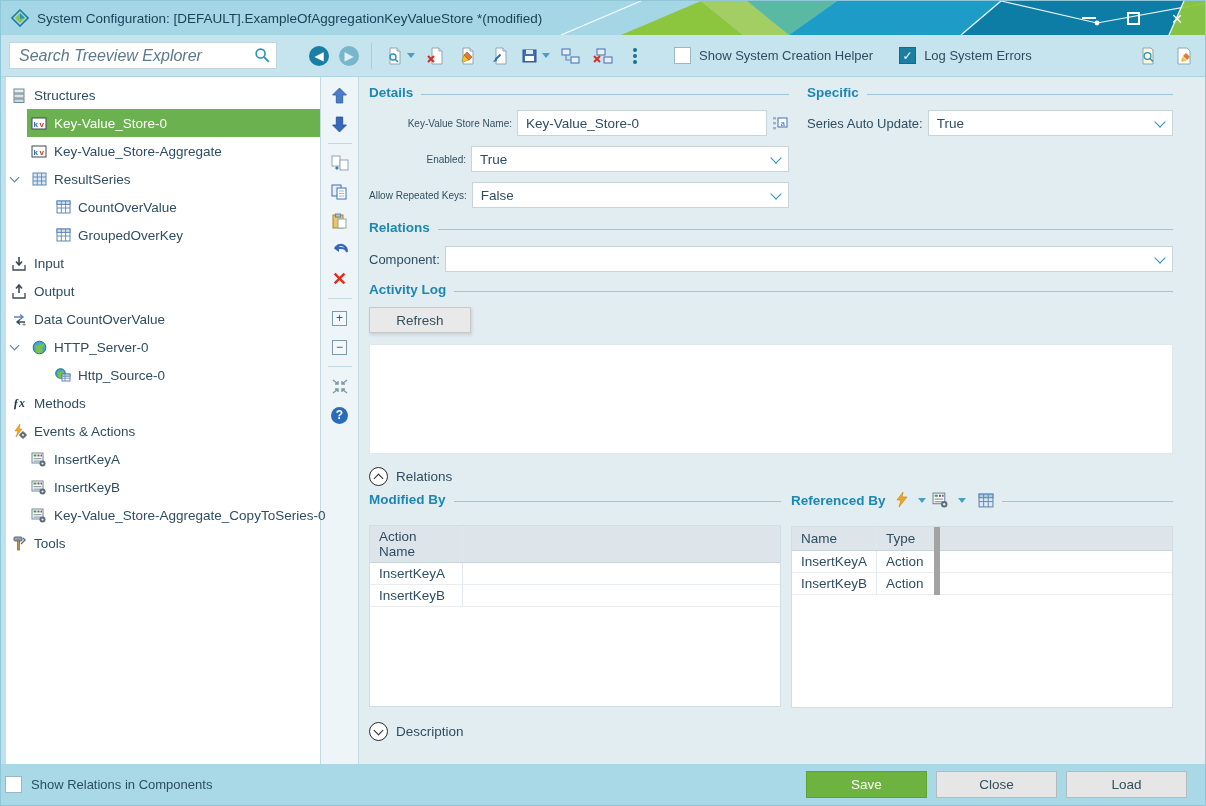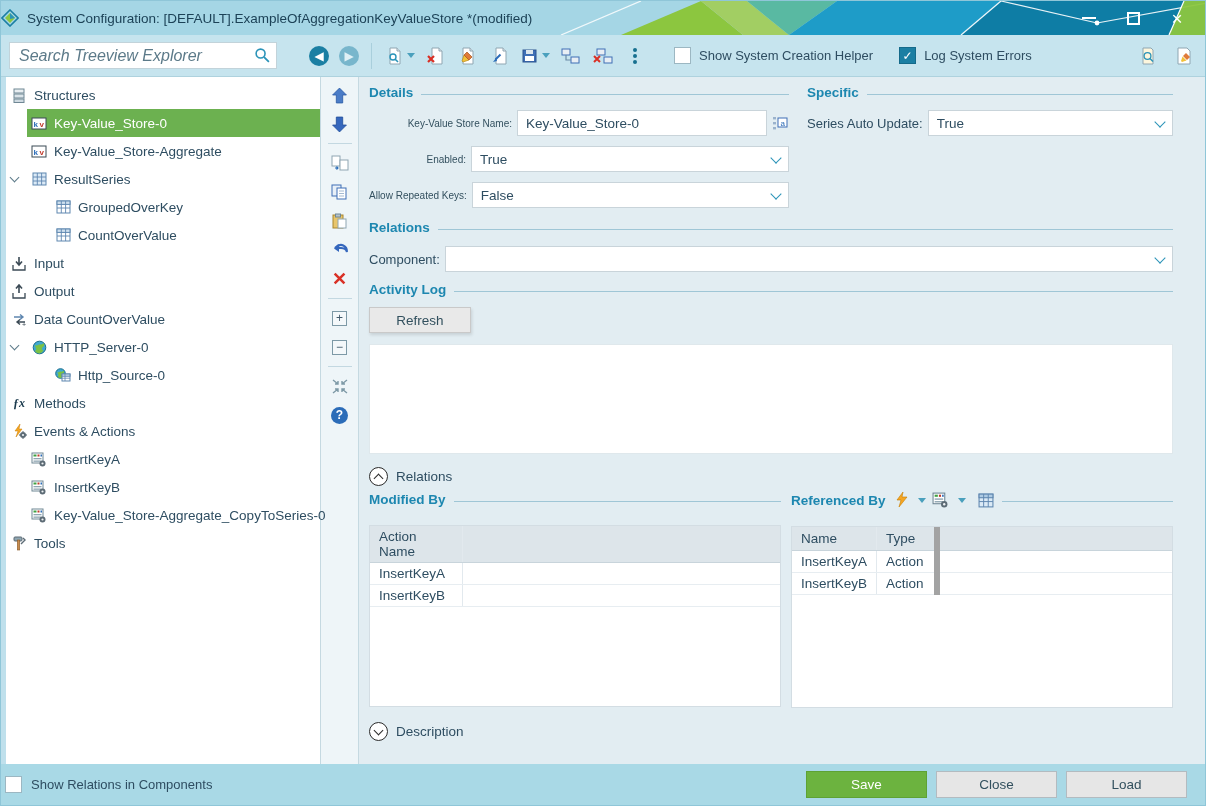--- a/index.html
+++ b/index.html
@@ -3,21 +3,21 @@
 <meta charset="utf-8">
 <style>
   * { margin:0; padding:0; box-sizing:border-box; }
   html,body { width:1206px; height:806px; overflow:hidden; }
   body { font-family:"Liberation Sans", sans-serif; font-size:13px; color:#2e4d61; background:#e2edf2; }
   .window { width:1206px; height:806px; display:flex; flex-direction:column; border:1px solid #8fc6d8; }
 
   
   .titlebar { position:relative; height:34px; background:#a5d6e5; flex:0 0 34px; overflow:hidden; }
   .titlebar svg.deco { position:absolute; inset:0; }
-  .tb-left { position:absolute; left:0; top:0; height:34px; display:flex; align-items:center; gap:8px; }
+  .tb-left { position:absolute; left:10px; top:0; height:34px; display:flex; align-items:center; gap:8px; }
   .tb-title { color:#1c4257; font-size:13.5px; }
   .tb-controls { position:absolute; right:6px; top:0; height:34px; display:flex; align-items:center; }
   .tb-btn { width:44px; height:30px; display:flex; align-items:center; justify-content:center; cursor:default; }
   .glyph-min { width:14px; height:2px; background:#fff; }
   .glyph-max { width:13px; height:13px; border:2px solid #fff; }
   .glyph-close { color:#fff; font-size:19px; line-height:1; }
 
   
   .toolbar { height:42px; flex:0 0 42px; background:#c6e4ee; border-bottom:1px solid #aed2de; display:flex; align-items:center; padding:0 8px; }
   .search-wrap { position:relative; width:268px; height:27px; }
@@ -309,32 +309,32 @@
       </div>
 
       <div class="ti lvl2">
         <span class="ic">
           <svg width="15" height="14" viewBox="0 0 15 14">
               <rect x="1" y="1" width="13" height="12" fill="#fff" stroke="#5f87b0"></rect>
               <rect x="1" y="1" width="13" height="3.4" fill="#cfe0ef" stroke="#5f87b0"></rect>
               <path d="M1 8h13M5.3 1v12M9.6 1v12" stroke="#5f87b0" stroke-width=".9"></path>
             </svg>
         </span>
-        <span class="tl">GroupedOverKey</span>
+        <span class="tl">CountOverValue</span>
       </div>
 
       <div class="ti lvl2">
         <span class="ic">
           <svg width="15" height="14" viewBox="0 0 15 14">
               <rect x="1" y="1" width="13" height="12" fill="#fff" stroke="#5f87b0"></rect>
               <rect x="1" y="1" width="13" height="3.4" fill="#cfe0ef" stroke="#5f87b0"></rect>
               <path d="M1 8h13M5.3 1v12M9.6 1v12" stroke="#5f87b0" stroke-width=".9"></path>
             </svg>
         </span>
-        <span class="tl">CountOverValue</span>
+        <span class="tl">GroupedOverKey</span>
       </div>
 
       <div class="ti">
         <span class="ic">
           <svg width="14" height="15" viewBox="0 0 14 15">
               <path d="M1 9v5h12V9" fill="none" stroke="#3b4a55" stroke-width="1.3"></path>
               <path d="M7 1v7M4 5.5L7 9l3-3.5" fill="none" stroke="#3b4a55" stroke-width="1.6"></path>
             </svg>
         </span>
         <span class="tl">Input</span>

